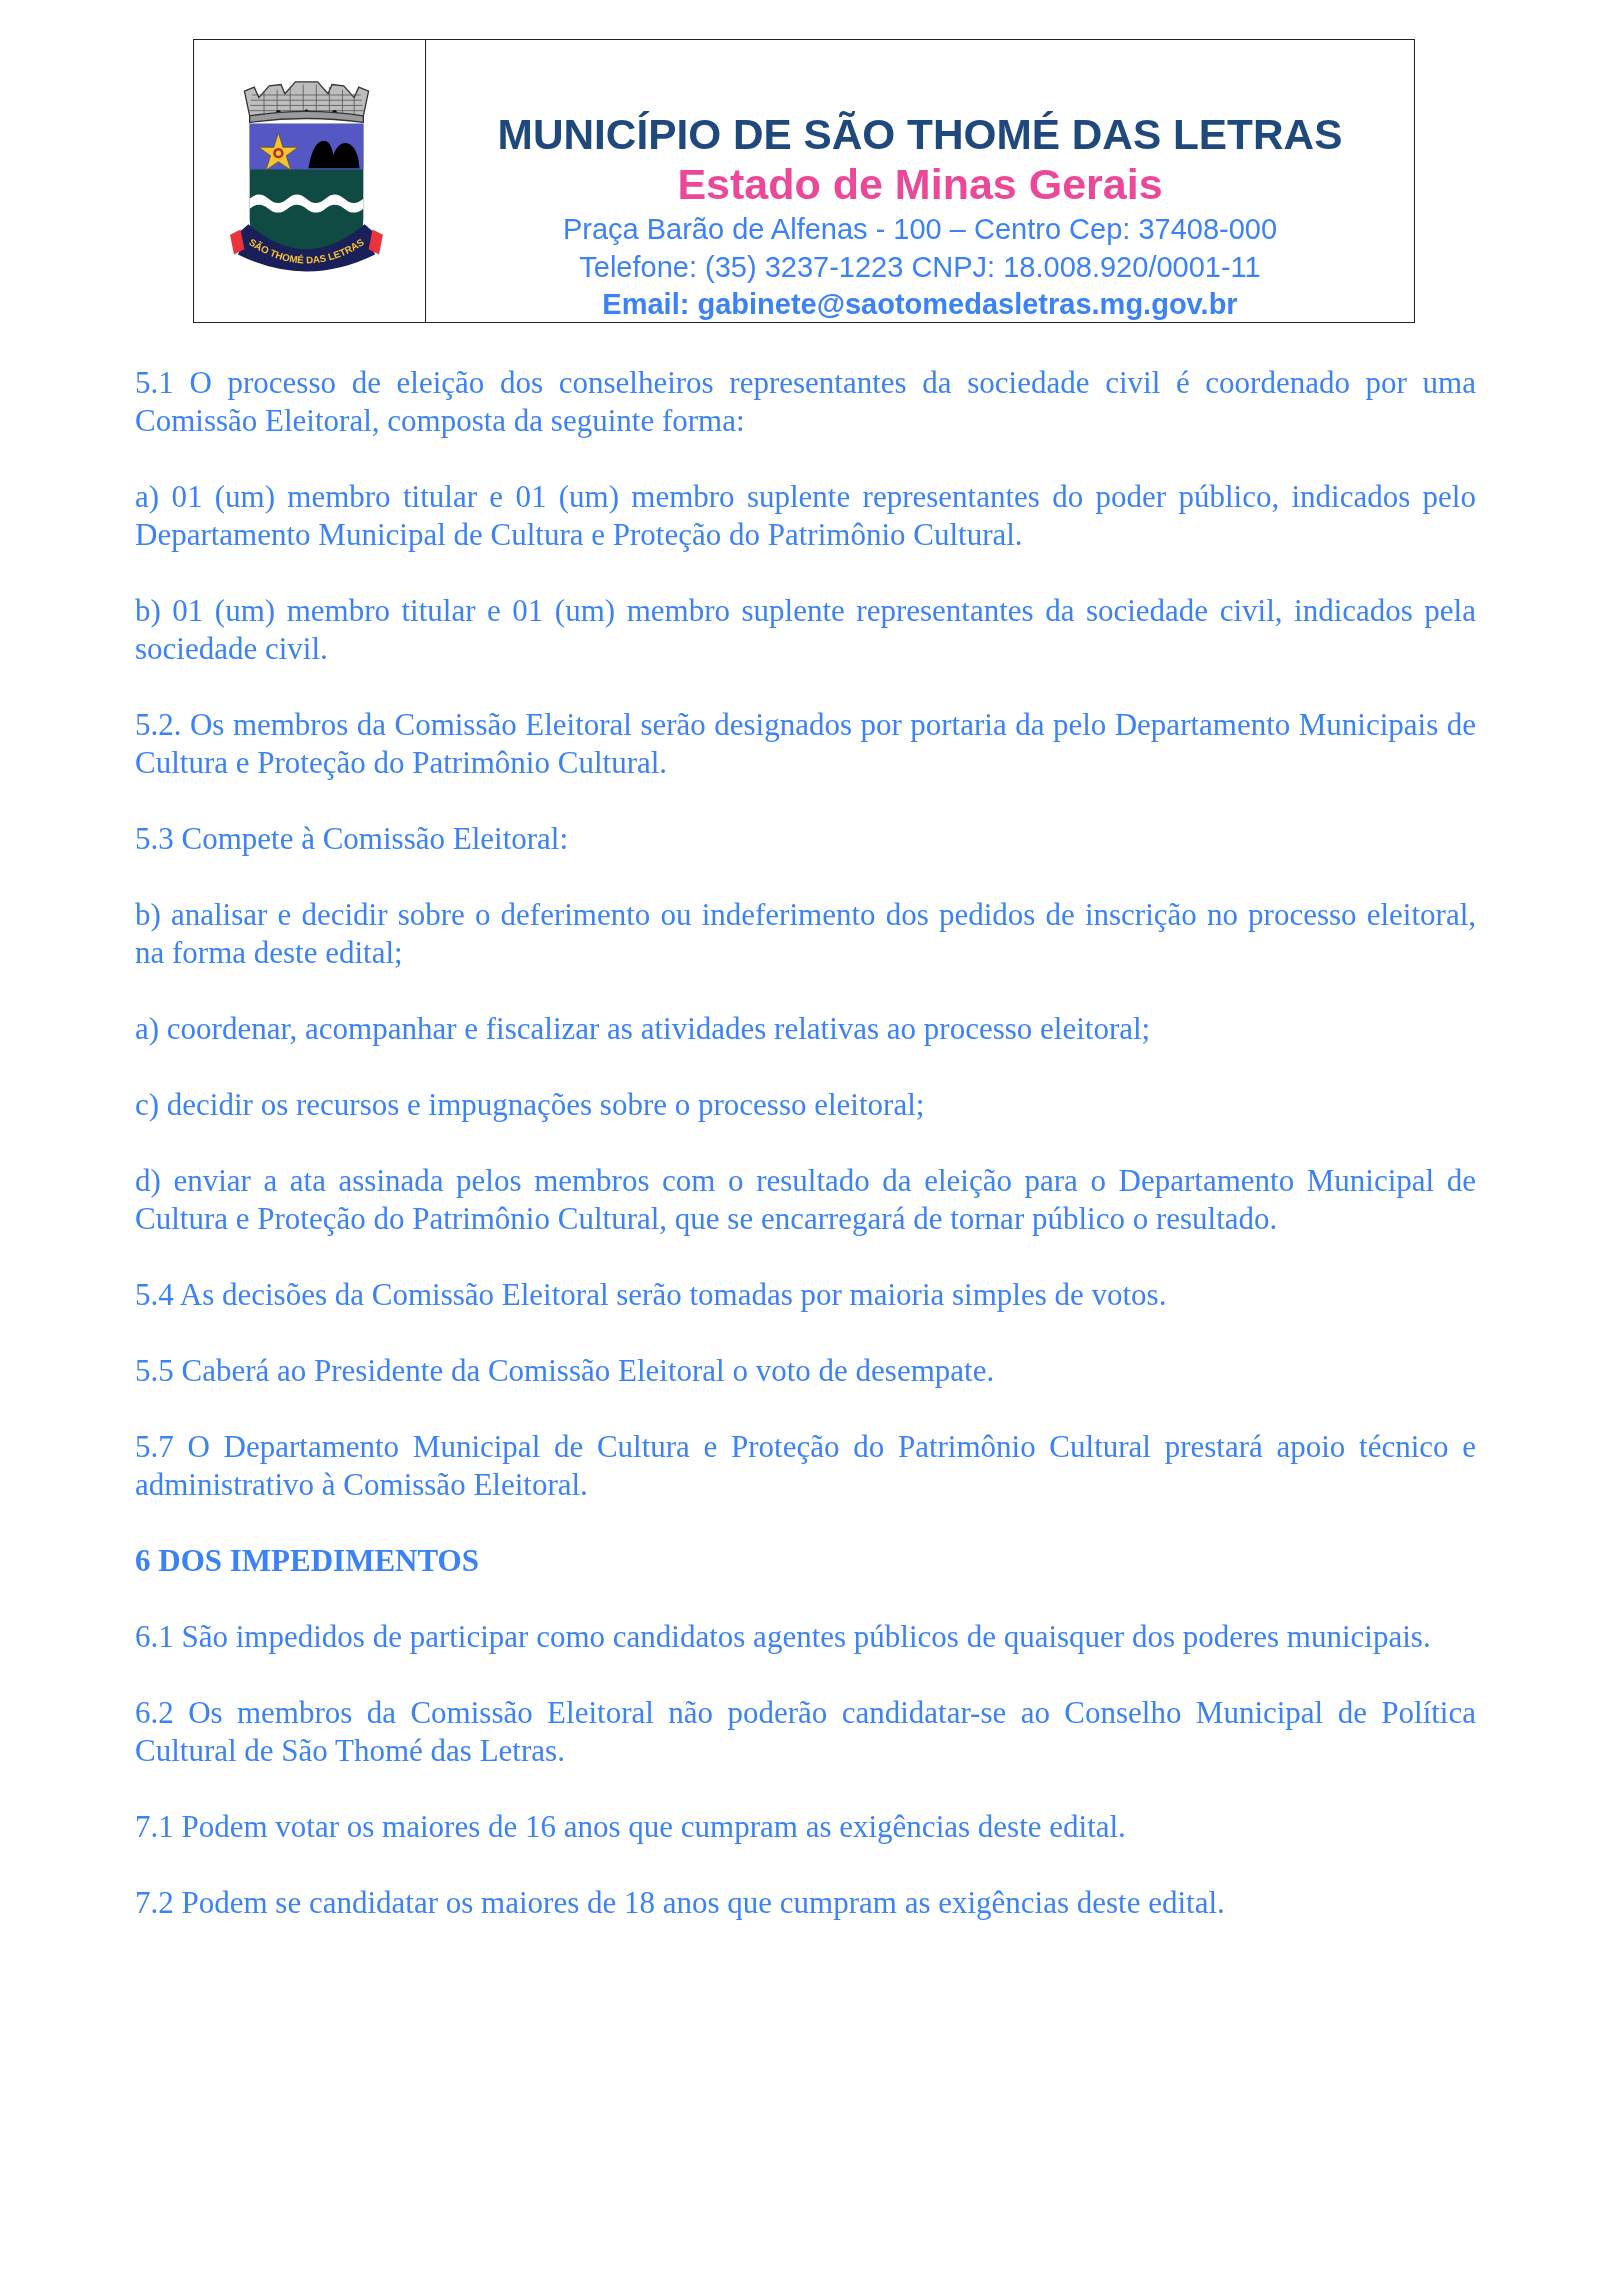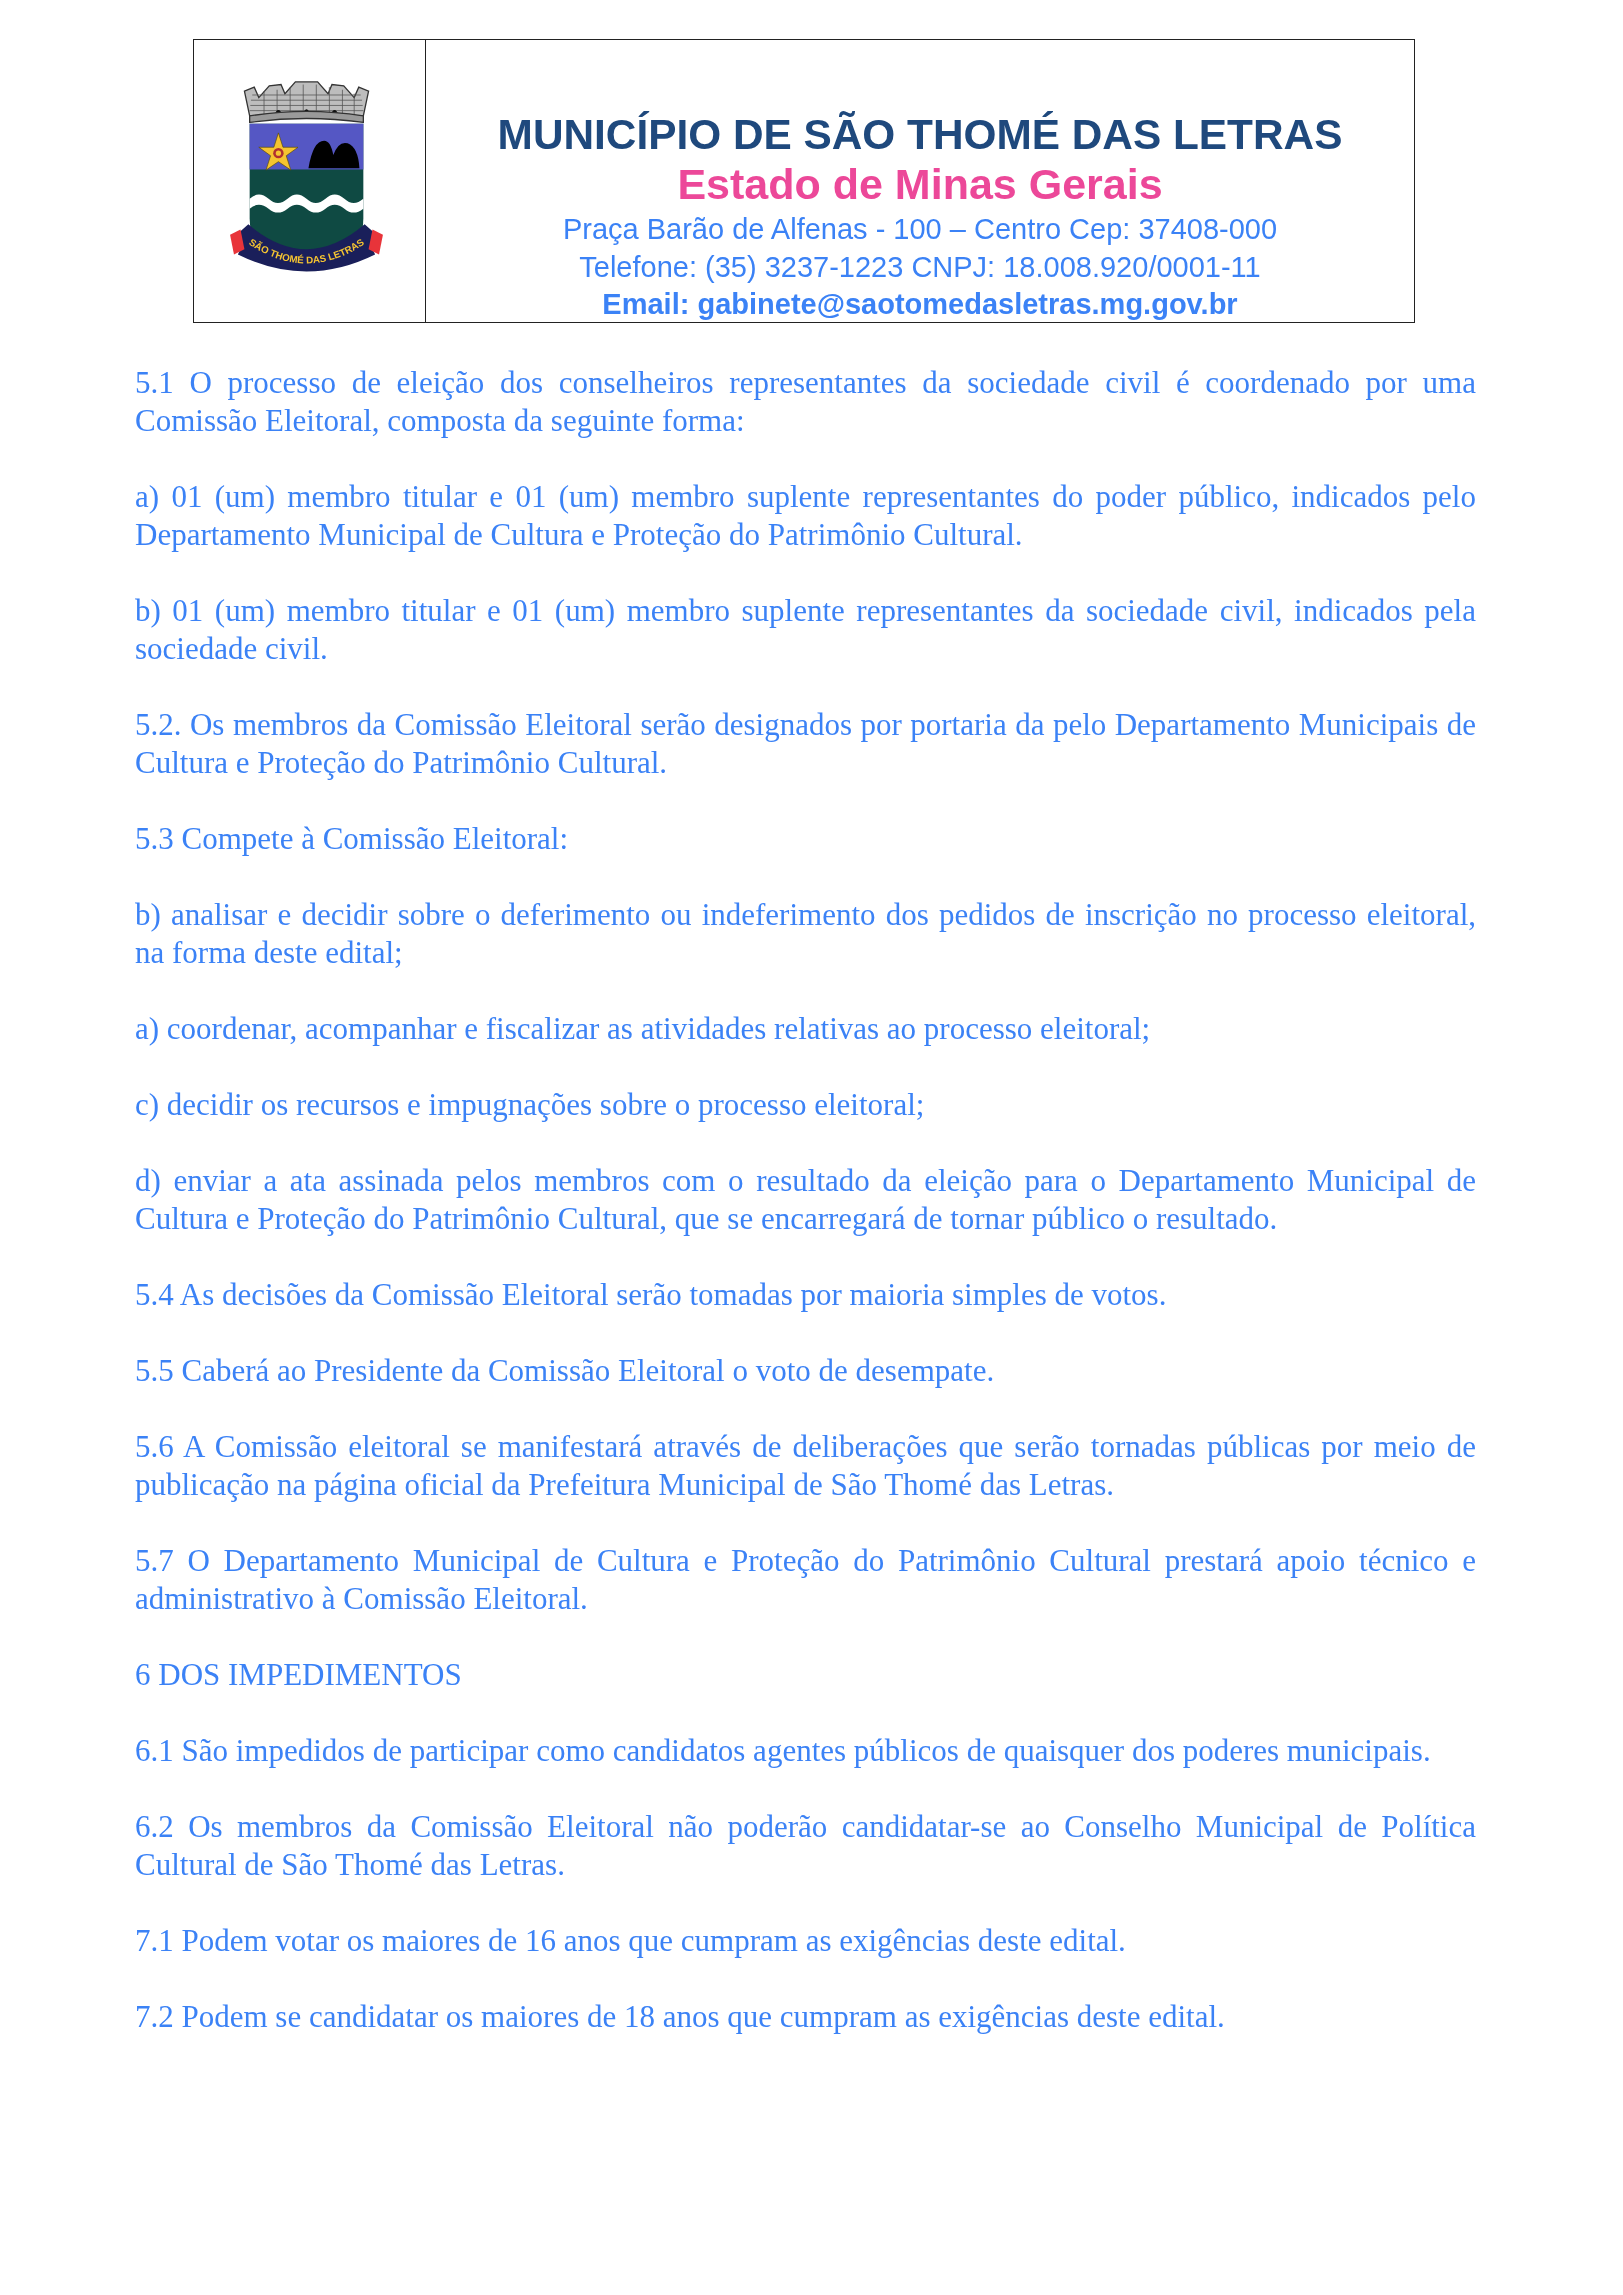--- a/index.html
+++ b/index.html
@@ -95,21 +95,21 @@
       font-family: "Liberation Serif", serif;
       font-size: 31px;
       line-height: 38px;
       color: #3b82f6;
     }
     .body-text p {
       margin: 0 0 38px 0;
       text-align: justify;
     }
     .body-text p.heading {
-      font-weight: normal;
+      font-weight: bold;
       text-align: left;
     }
   </style>
 </head>
 <body>
 
 <div class="page">
 
   <div class="letterhead">
     <div class="crest-cell">
@@ -162,21 +162,20 @@
       <p>a) 01 (um) membro titular e 01 (um) membro suplente representantes do poder público, indicados pelo Departamento Municipal de Cultura e Proteção do Patrimônio Cultural.</p>
       <p>b) 01 (um) membro titular e 01 (um) membro suplente representantes da sociedade civil, indicados pela sociedade civil.</p>
       <p>5.2. Os membros da Comissão Eleitoral serão designados por portaria da pelo Departamento Municipais de Cultura e Proteção do Patrimônio Cultural.</p>
       <p>5.3 Compete à Comissão Eleitoral:</p>
       <p>b) analisar e decidir sobre o deferimento ou indeferimento dos pedidos de inscrição no processo eleitoral, na forma deste edital;</p>
       <p>a) coordenar, acompanhar e fiscalizar as atividades relativas ao processo eleitoral;</p>
       <p>c) decidir os recursos e impugnações sobre o processo eleitoral;</p>
       <p>d) enviar a ata assinada pelos membros com o resultado da eleição para o Departamento Municipal de Cultura e Proteção do Patrimônio Cultural, que se encarregará de tornar público o resultado.</p>
       <p>5.4 As decisões da Comissão Eleitoral serão tomadas por maioria simples de votos.</p>
       <p>5.5 Caberá ao Presidente da Comissão Eleitoral o voto de desempate.</p>
-      <p>5.6 A Comissão eleitoral se manifestará através de deliberações que serão tornadas públicas por meio de publicação na página oficial da Prefeitura Municipal de São Thomé das Letras.</p>
       <p>5.7 O Departamento Municipal de Cultura e Proteção do Patrimônio Cultural prestará apoio técnico e administrativo à Comissão Eleitoral.</p>
       <p class="heading">6 DOS IMPEDIMENTOS</p>
       <p>6.1 São impedidos de participar como candidatos agentes públicos de quaisquer dos poderes municipais.</p>
       <p>6.2 Os membros da Comissão Eleitoral não poderão candidatar-se ao Conselho Municipal de Política Cultural de São Thomé das Letras.</p>
       <p>7.1 Podem votar os maiores de 16 anos que cumpram as exigências deste edital.</p>
       <p>7.2 Podem se candidatar os maiores de 18 anos que cumpram as exigências deste edital.</p>
     </div>
 
 </div>
 

